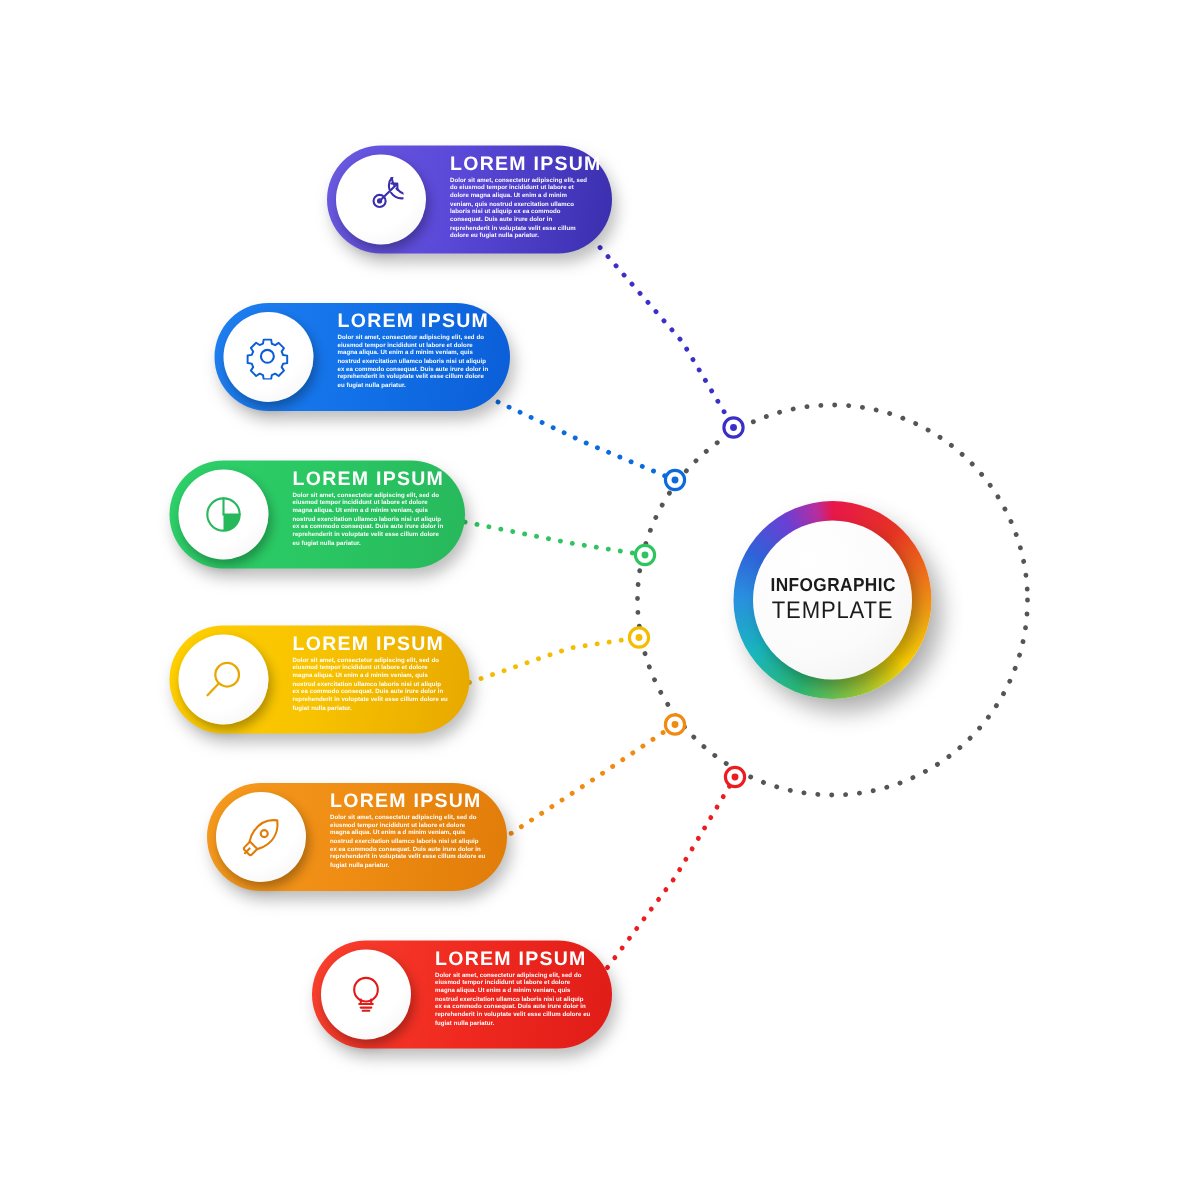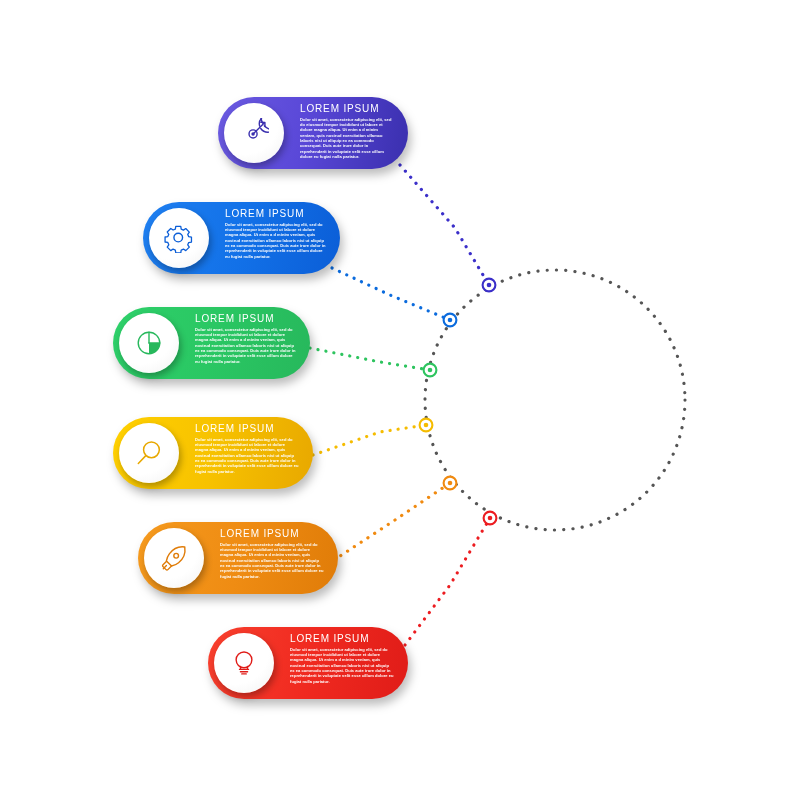--- a/index.html
+++ b/index.html
@@ -40,22 +40,22 @@
     align-items: center;
     filter: drop-shadow(3px 6px 5px rgba(0,0,0,0.26));
   }
   .panel-body {
     position: absolute;
     left: 82px;
     right: 14px;
     top: 7px;
   }
   .panel-title {
-    font-size: 10px;
-    font-weight: normal;
+    font-size: 13px;
+    font-weight: bold;
     letter-spacing: 0.85px;
     color: #ffffff;
     margin: 0 0 2.5px 0;
     line-height: 10px;
     white-space: nowrap;
   }
   .panel-text {
     font-size: 4.05px;
     line-height: 5.35px;
     font-weight: bold;
@@ -277,14 +277,21 @@
         <path d="M12.2 25.3 H19.8"></path>
         <path d="M13.6 27.6 H18.4"></path>
       </svg>
     </div>
     <div class="panel-body">
       <p class="panel-title">LOREM IPSUM</p>
       <p class="panel-text">Dolor sit amet, consectetur adipiscing elit, sed do eiusmod tempor incididunt ut labore et dolore magna aliqua. Ut enim a d minim veniam, quis nostrud exercitation ullamco laboris nisi ut aliquip ex ea commodo consequat. Duis aute irure dolor in reprehenderit in voluptate velit esse cillum dolore eu fugiat nulla pariatur.</p>
     </div>
   </div>
 
+  <div id="center-emblem">
+    <div id="center-ring"></div>
+    <div id="center-disc">
+      <div id="center-line1">INFOGRAPHIC</div>
+      <div id="center-line2">TEMPLATE</div>
+    </div>
+  </div>
 
 </div>
 
 </body></html>

